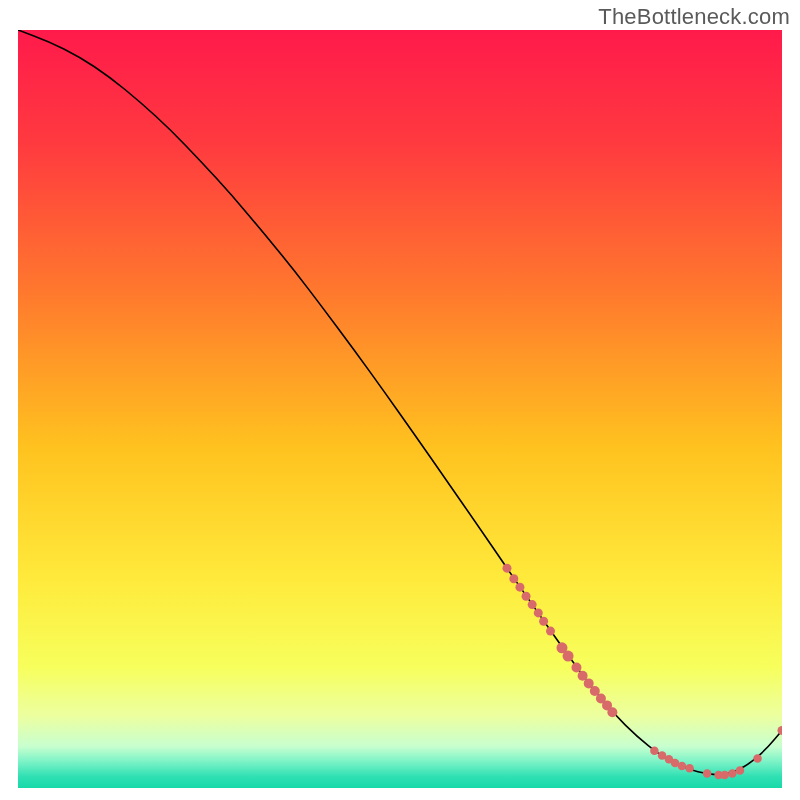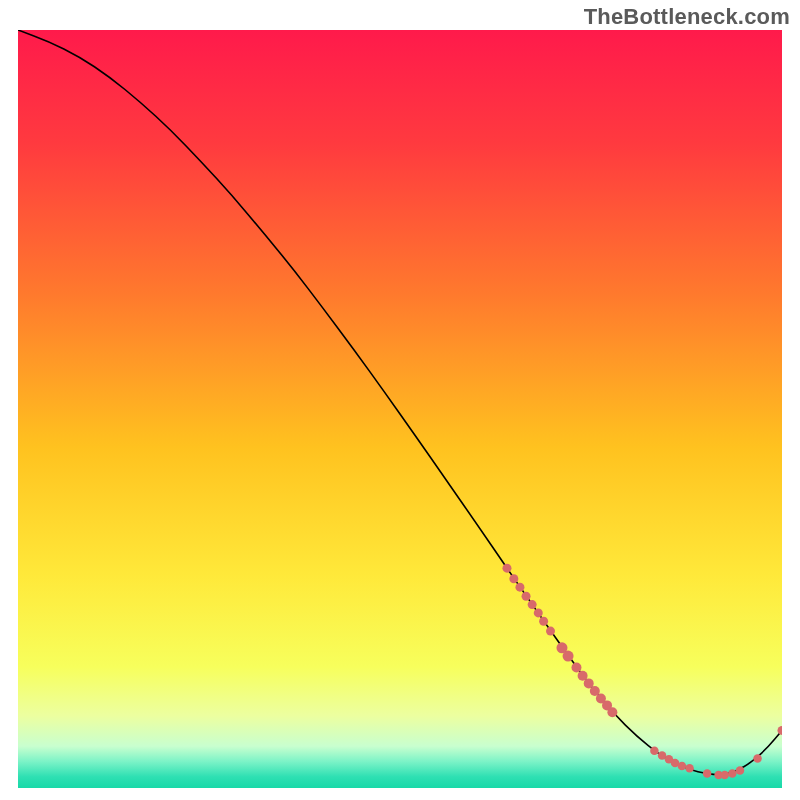--- a/index.html
+++ b/index.html
@@ -14,21 +14,21 @@
   .stage {
     position: relative;
     width: 800px;
     height: 800px;
   }
   .watermark {
     position: absolute;
     top: 4px;
     right: 10px;
     font-size: 22px;
-    font-weight: 700;
+    font-weight: 400;
     color: #5a5a5a;
     letter-spacing: 0.2px;
   }
   svg.plot {
     position: absolute;
     left: 0;
     top: 0;
     width: 800px;
     height: 800px;
   }

